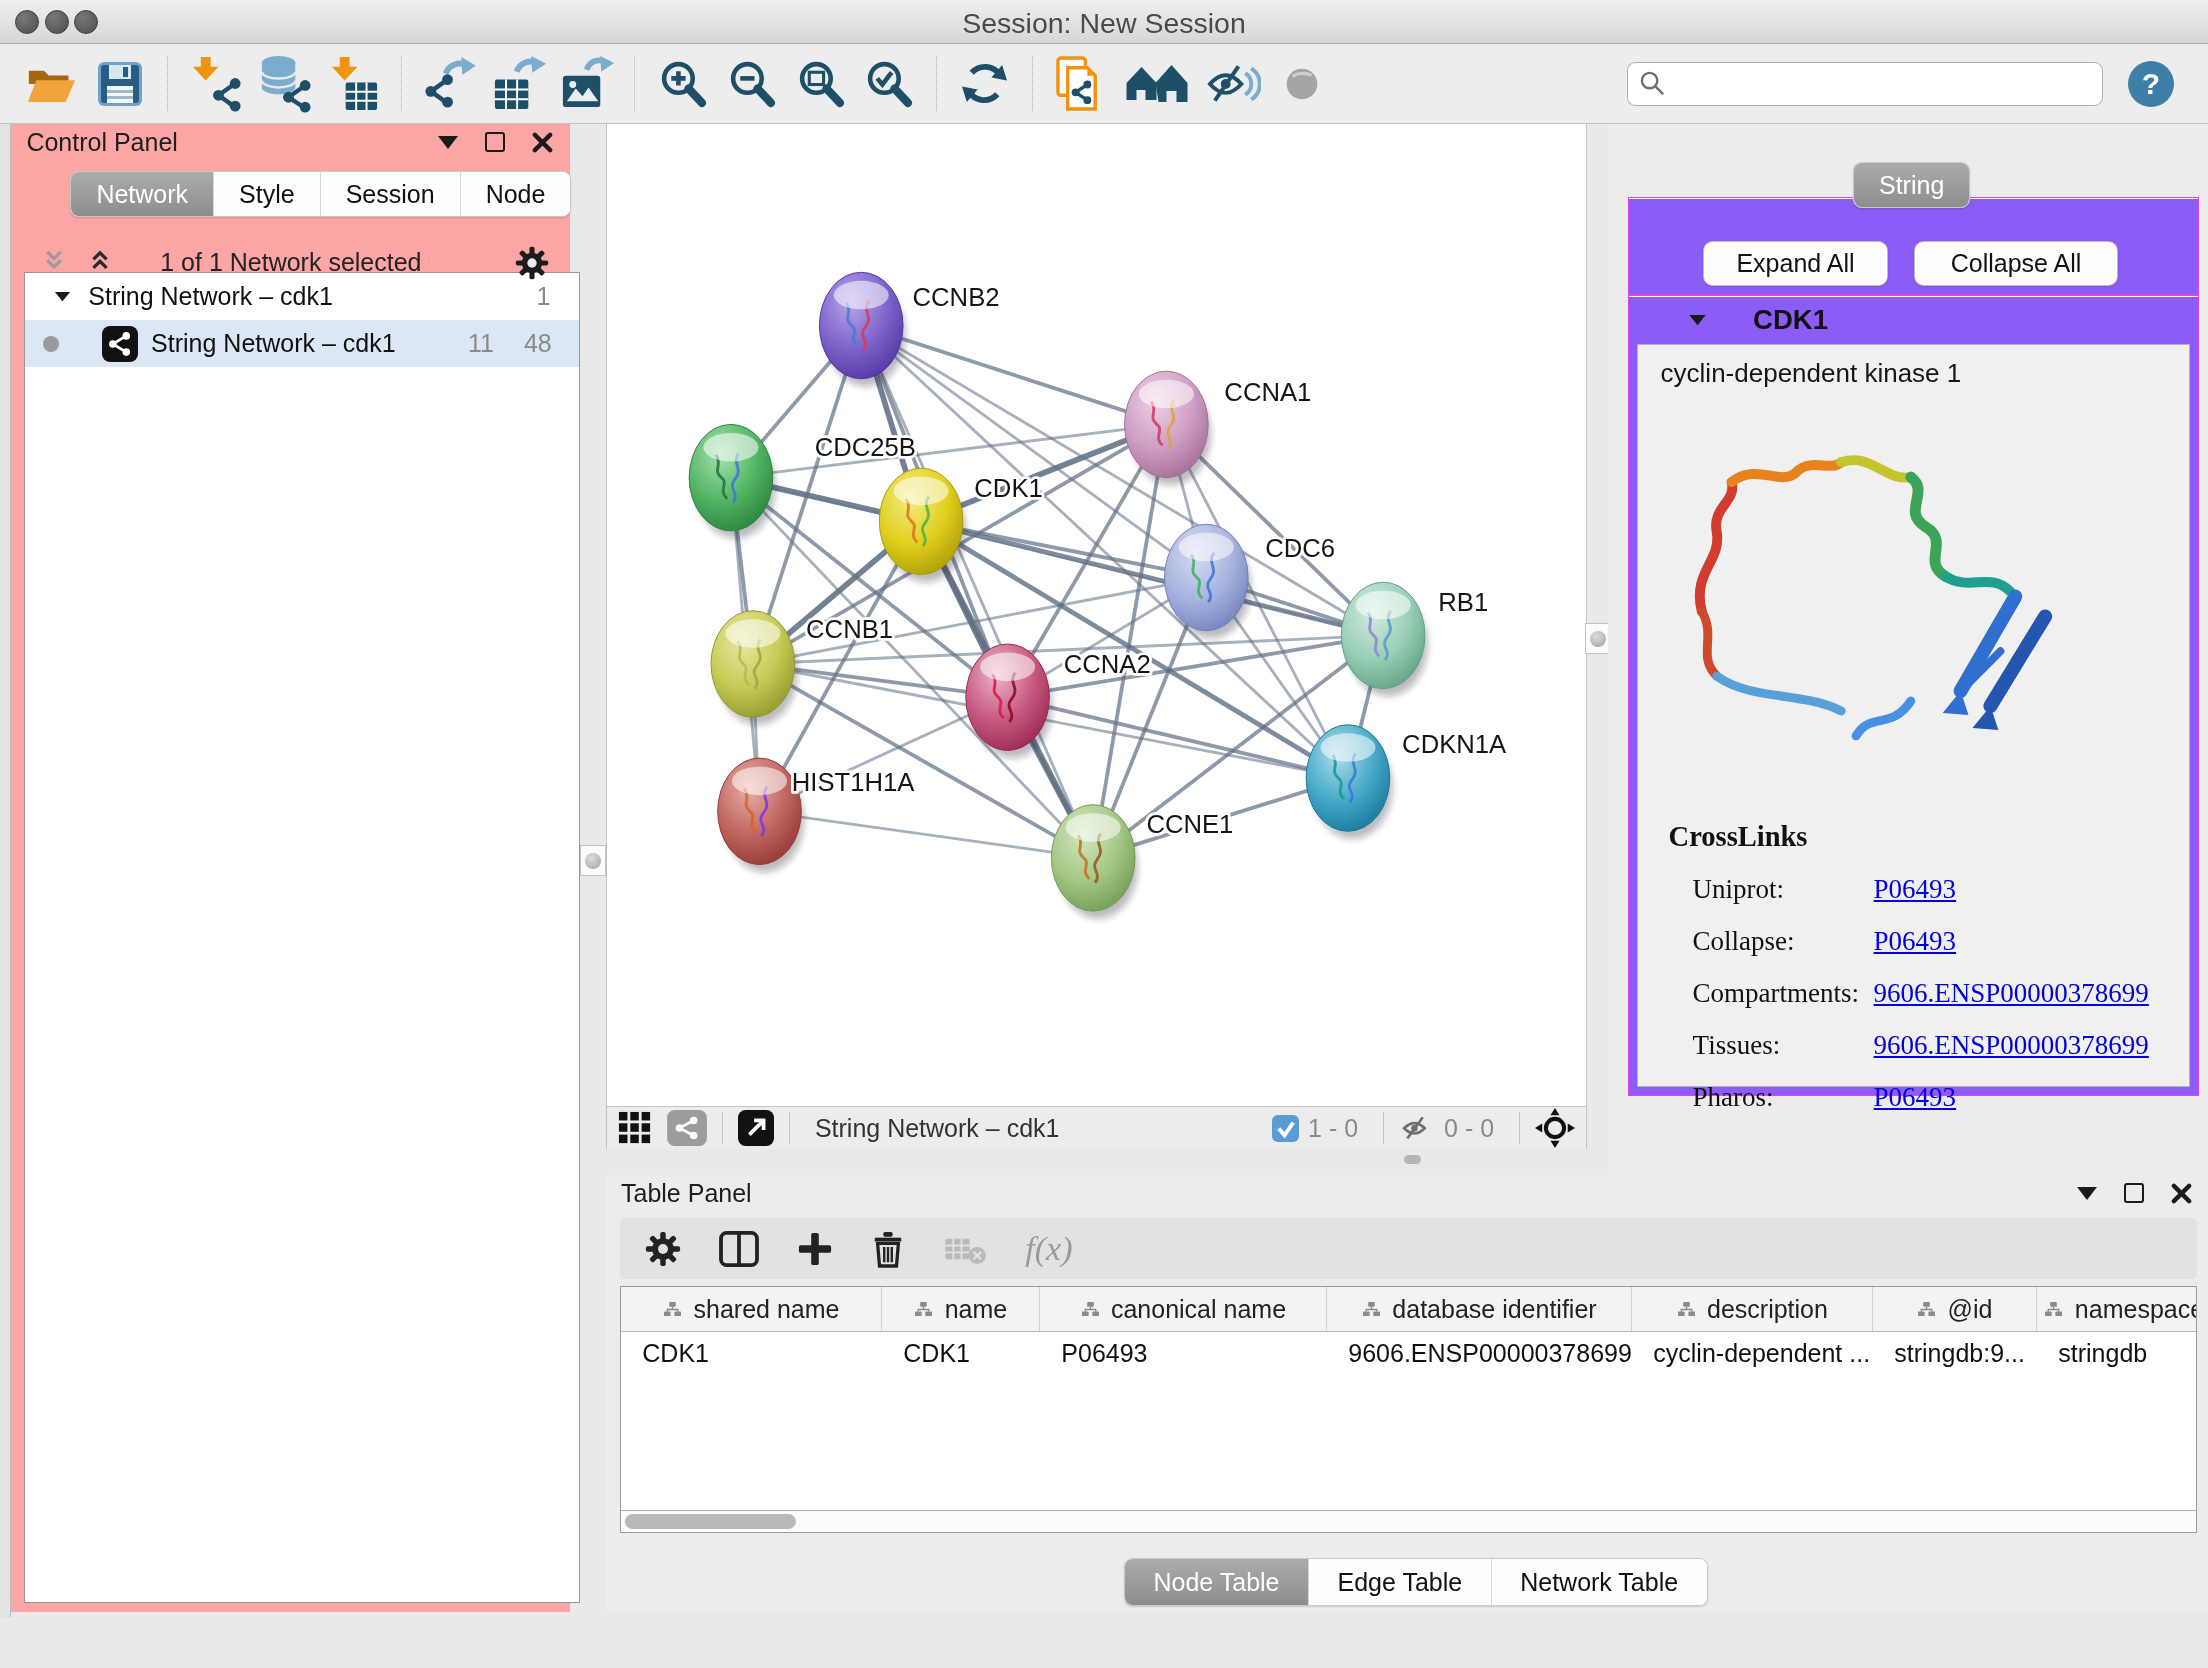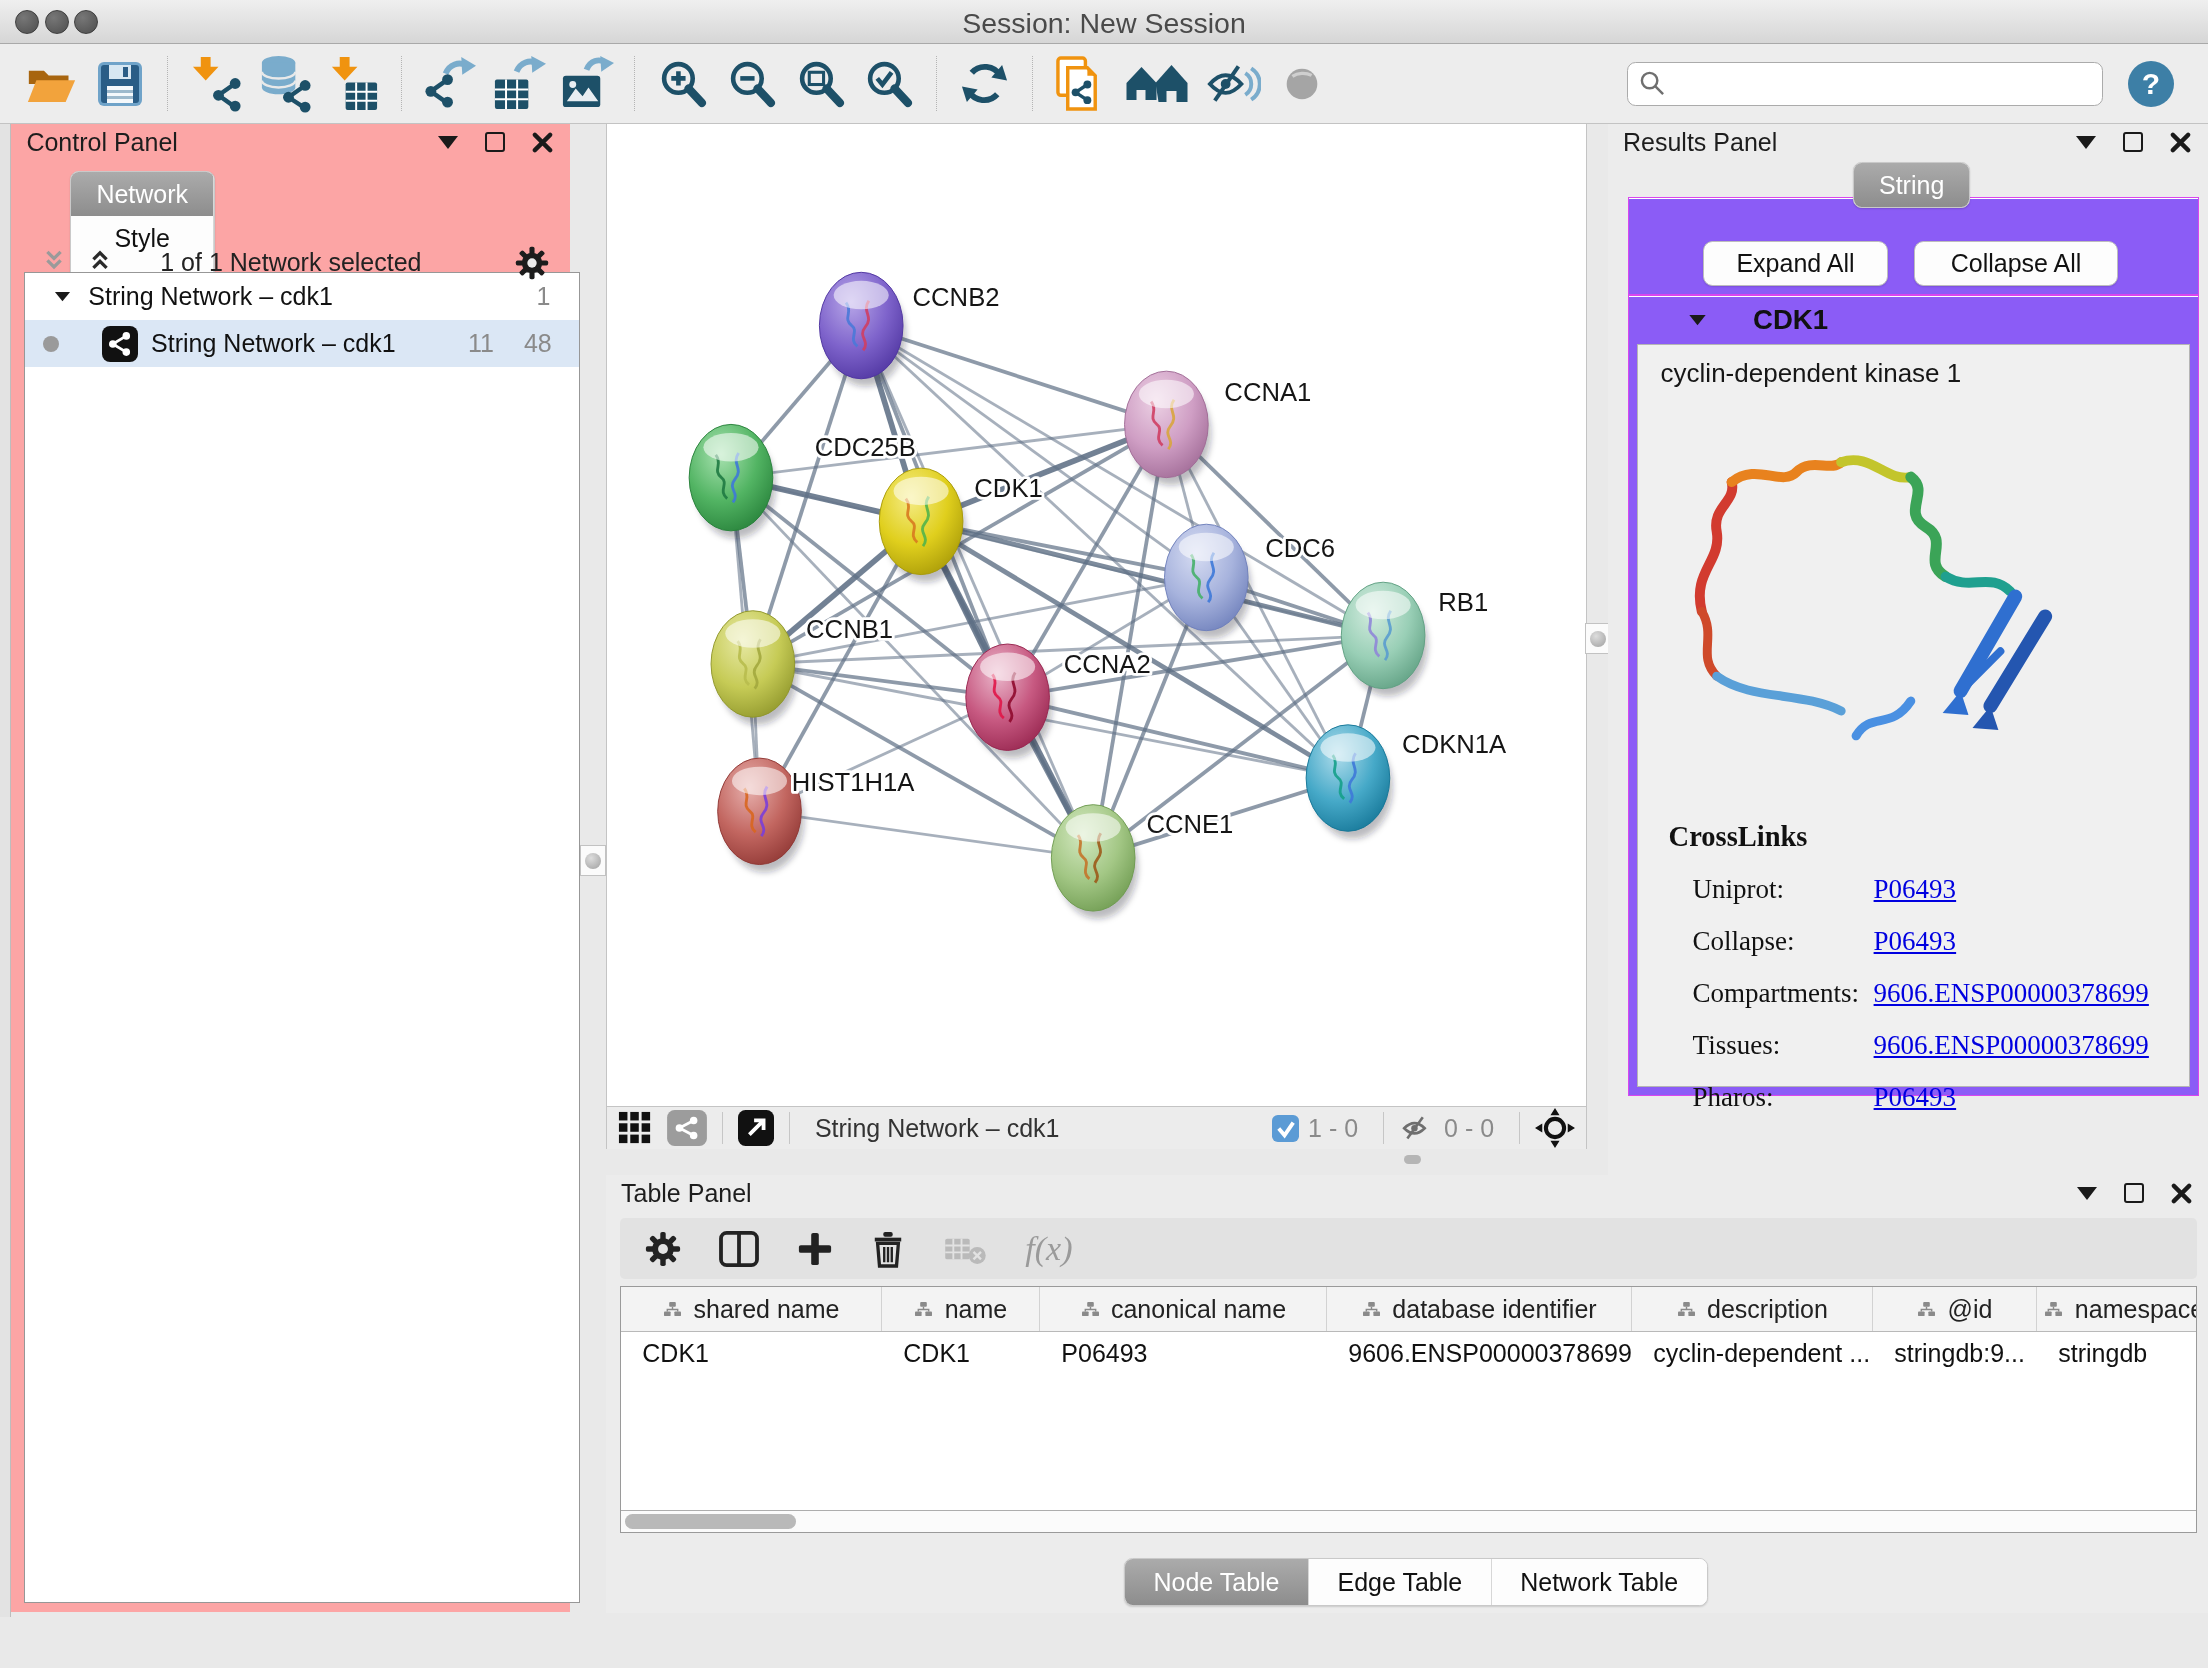--- a/index.html
+++ b/index.html
@@ -38,21 +38,21 @@
     box-shadow:0 1px 1.9px rgba(0,0,0,.15); }
   .seg { padding:7.6px 25px; font-size:25px; color:#111; background:#fdfdfd; border-right:1px solid #d7d7d7;
     display:flex; align-items:center; justify-content:center; white-space:nowrap; }
   .seg:last-child { border-right:none; }
   .seg.selected { background:linear-gradient(#ababab,#8d8d8d); color:#fff; }
   .sunken { border:1px solid #d946ef; background:#8b5cf6; box-shadow:inset 0 1px 0 #fff;padding-left:44px; }
 
   
   .left-strip { position:absolute; left:0; top:124px; width:11.4px; height:1493px; background:#e3e3e3; border-right:1px solid #bdbdbd; }
   .control-panel { position:absolute; left:11.4px; top:124px; width:559px; height:1488px; background:#fca5a5; }
-  .cp-tabs { position:absolute; left:59px; top:47px;flex-direction:column; }
+  .cp-tabs { position:absolute; left:59px; top:47px; }
   .cp-subbar { position:absolute; left:0; top:114px; width:100%; height:49px; display:flex; align-items:center; }
   .cp-status { position:absolute; left:0; width:100%; text-align:center; font-size:25px; color:#222; }
   .cp-list { position:absolute; left:12.4px; top:148px; width:556px; height:1331px; background:#fff; border:1px solid #979797; }
   .net-row { display:flex; align-items:center; height:47px; font-size:25px; color:#111; }
   .net-row .count { color:#8a8a8a; }
   .net-row.selected { background:#dbe7f5; }
 
   
   .network-area { position:absolute; left:606px; top:124px; width:981px; height:1025px;
     background:#fff; border-left:1px solid #c4c4c4; border-right:1px solid #c4c4c4; }
@@ -610,30 +610,20 @@
 
   <div class="splitter-dot"></div>
   <div class="split-handle sh-left">
       <i></i>
     </div>
   <div class="split-handle sh-right">
       <i></i>
     </div>
 
   <div class="results-panel">
-    <div class="panel-head">
-      <div class="panel-title">Results Panel</div>
-      <div class="panel-controls">
-        <div class="pc-float"></div>
-        <div class="pc-max"></div>
-        <svg width="21" height="21" viewBox="0 0 22 22">
-          <path d="M3 3 L19 19 M19 3 L3 19" stroke="#1a1a1a" stroke-width="4.5" stroke-linecap="round"></path>
-        </svg>
-      </div>
-    </div>
     <div class="segmented rp-tab">
       <div class="seg selected">String</div>
     </div>
     <div class="rp-box1 sunken">
       <div class="rp-btn" style="left:74px;top:43px;width:185px">Expand All</div>
       <div class="rp-btn" style="left:285px;top:43px;width:204px">Collapse All</div>
     </div>
     <div class="rp-box2 sunken">
       <div class="rp-entry-head">
         <svg width="19" height="14.3" viewBox="0 0 18 14" style="margin-left:59px">

